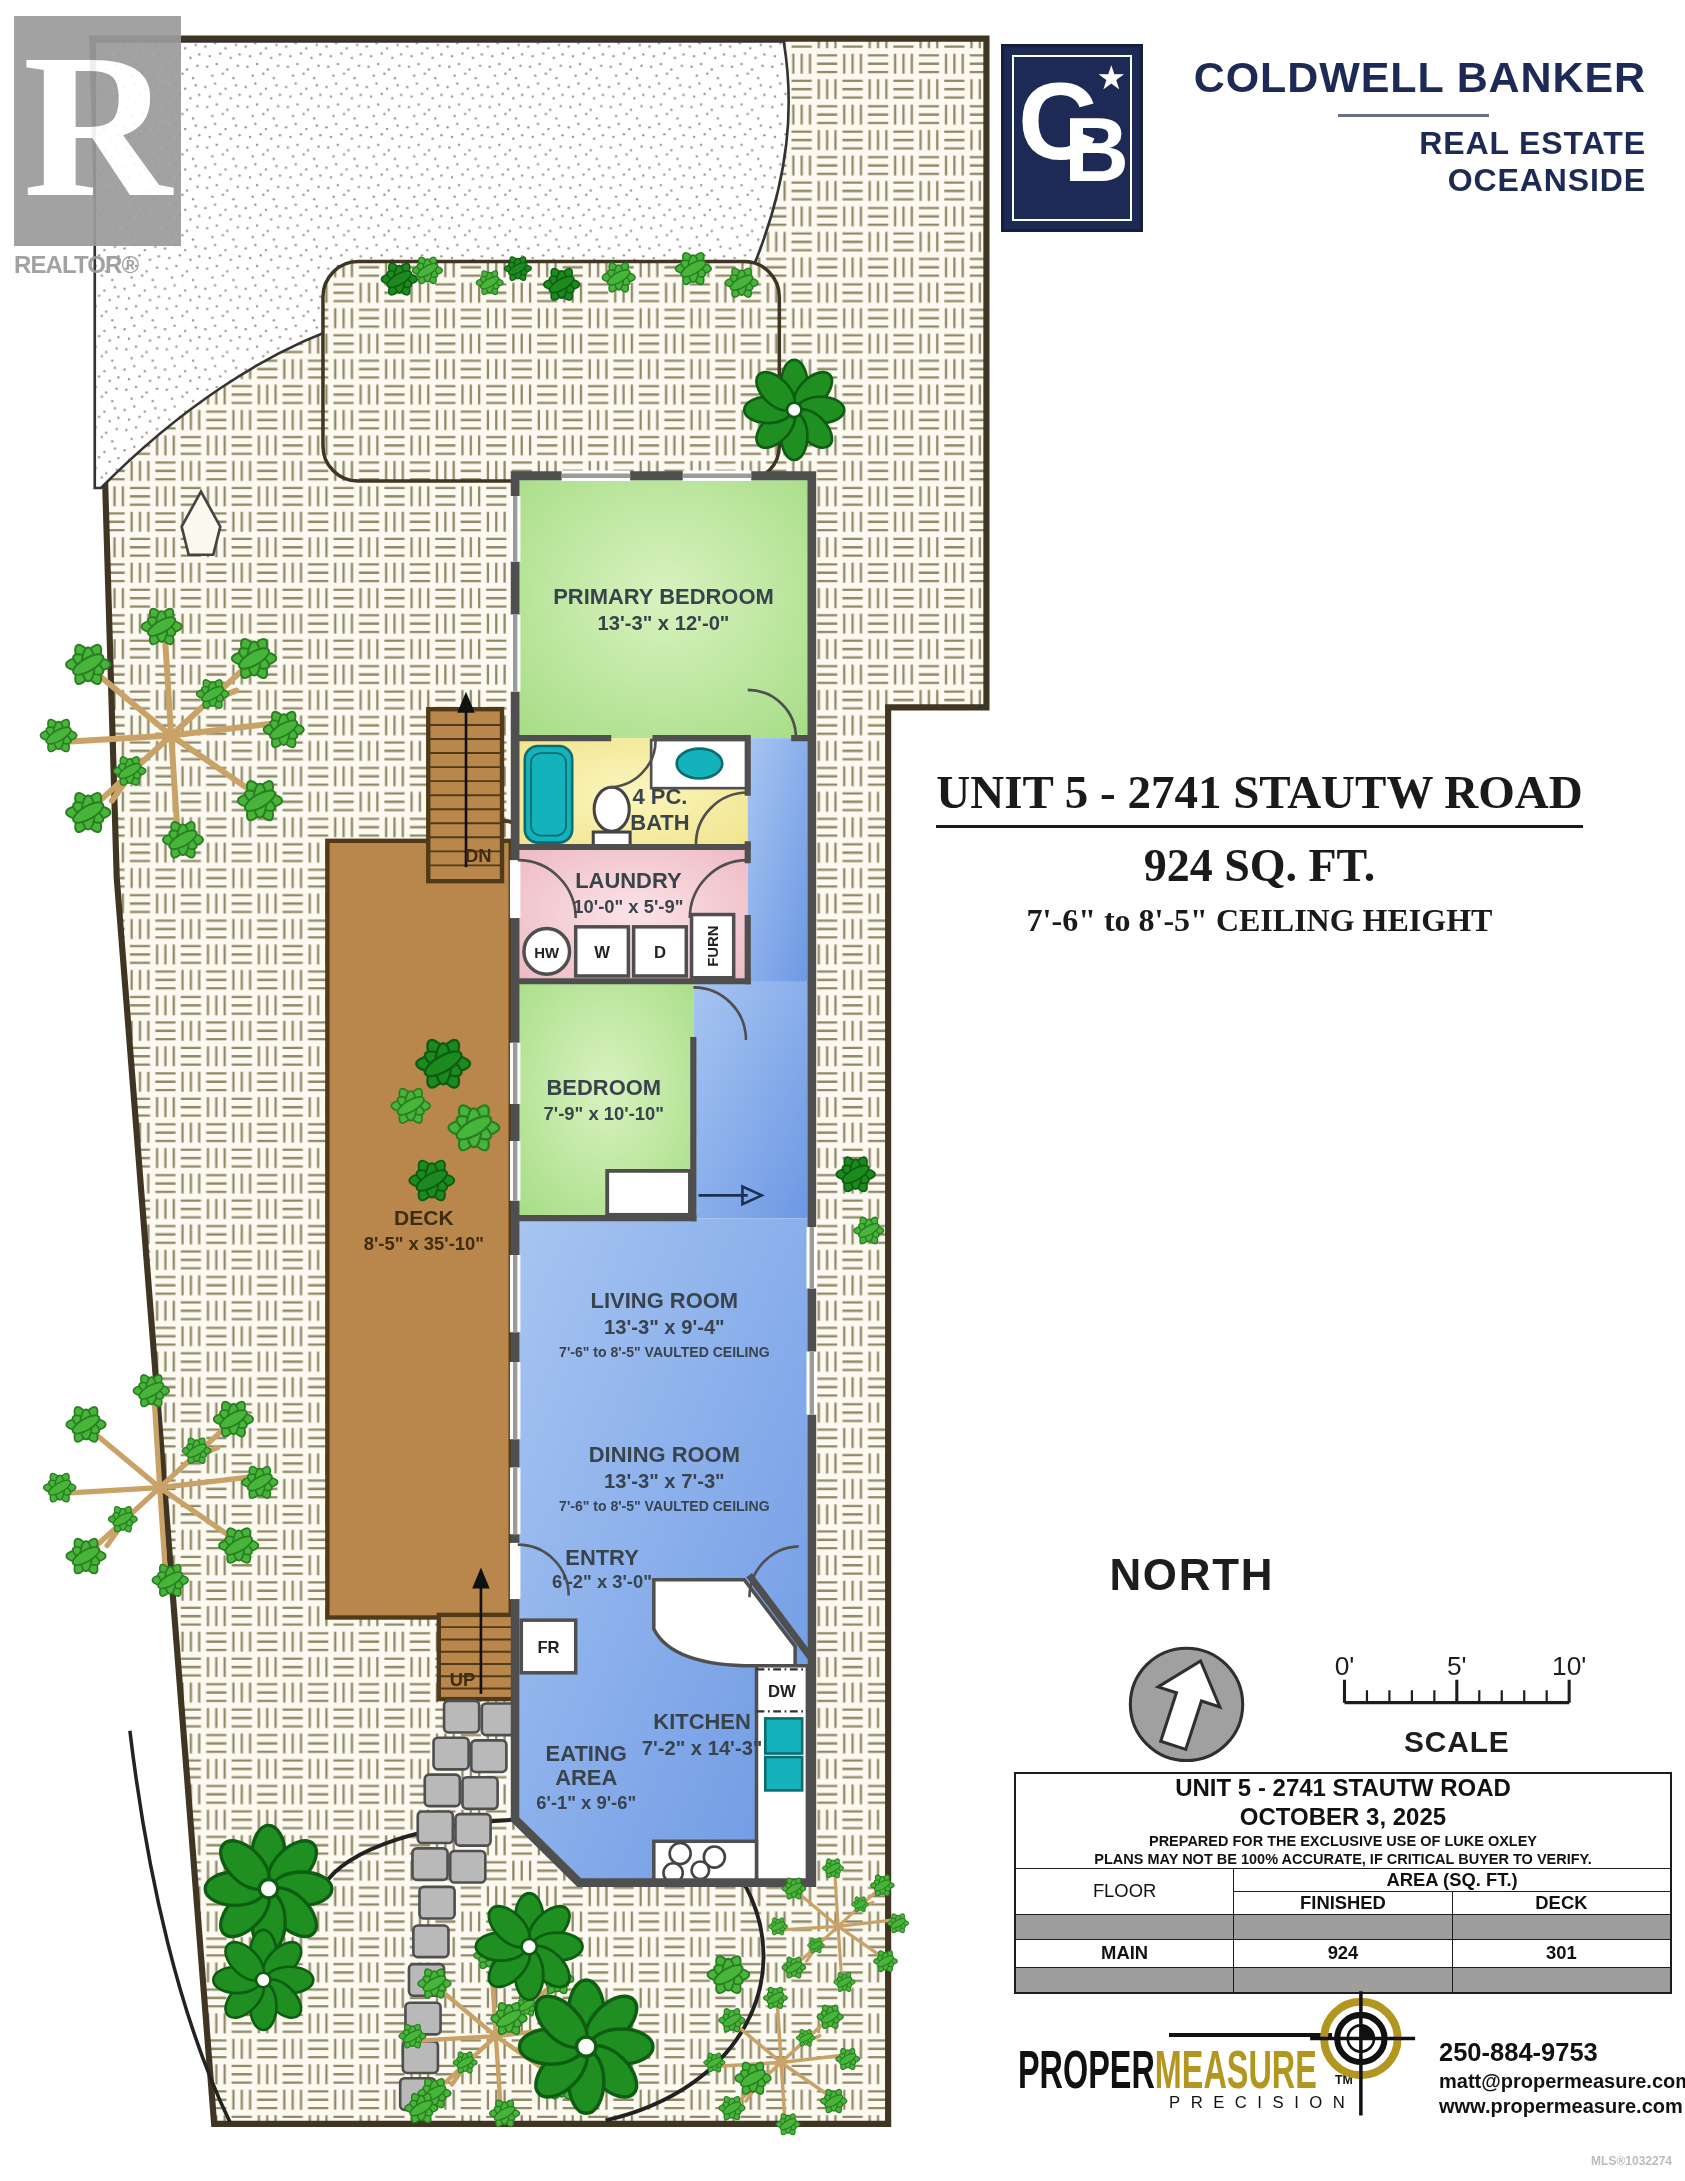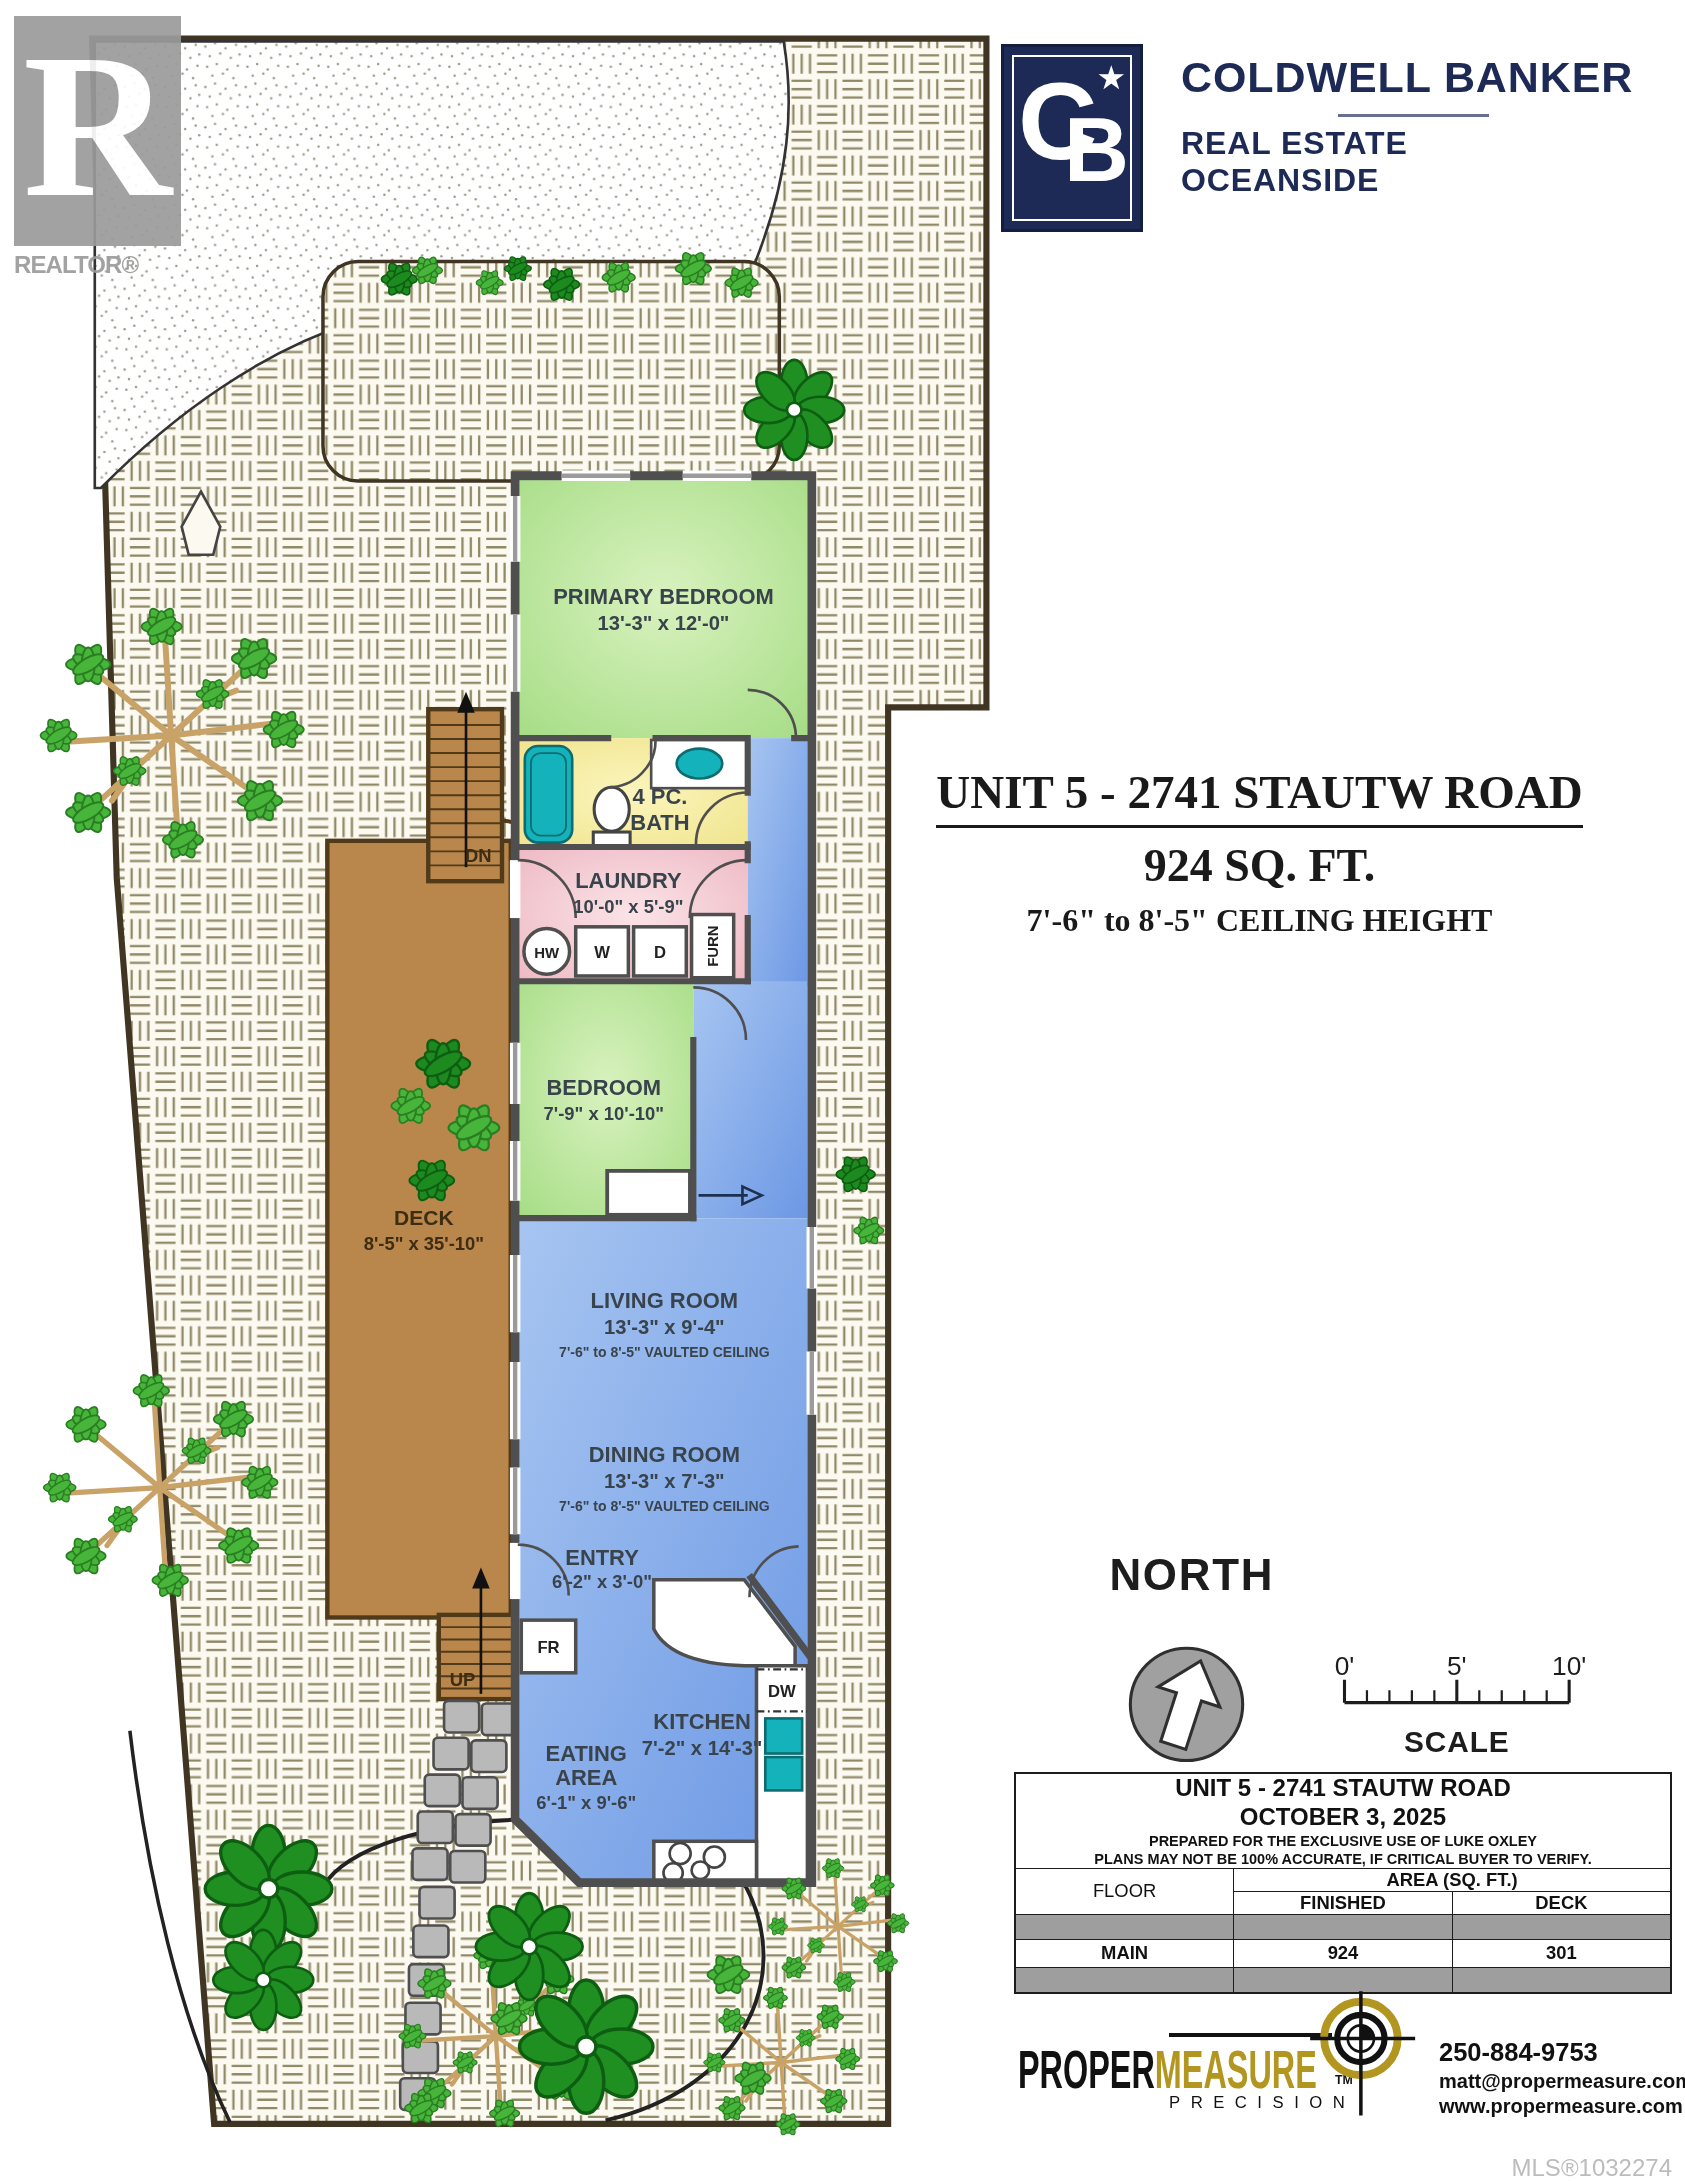--- a/index.html
+++ b/index.html
@@ -26,21 +26,21 @@
   .realtor-r{font-family:"Liberation Serif",serif;font-weight:bold;font-size:206px;color:#fff;line-height:1;margin-top:-10.5px;}
   .realtor-word{margin-top:5.3px;font-weight:bold;font-size:24px;color:#9b9b9b;letter-spacing:-0.9px;white-space:nowrap;}
 
   
   .cb{position:absolute;left:1001px;top:44px;}
   .cb-square{position:absolute;left:0;top:0;width:142px;height:188px;background:#1d2a55;border:3.5px solid #141f40;box-sizing:border-box;}
   .cb-frame{position:absolute;left:8px;top:8px;right:8px;bottom:8px;border:2.2px solid #fff;}
   .cb-c{position:absolute;left:14px;top:19.3px;font-size:110px;font-weight:bold;color:#fff;line-height:1;}
   .cb-b{position:absolute;left:60px;top:58px;font-size:90px;font-weight:bold;color:#fff;line-height:1;}
   .cb-star{position:absolute;right:14px;top:10.5px;font-size:33px;color:#fff;}
-  .cb-text{position:absolute;left:180px;top:8.8px;width:465px;text-align:left;color:#1d2a55;}
+  .cb-text{position:absolute;left:180px;top:8.8px;width:465px;text-align:right;color:#1d2a55;}
   .cb-name{font-size:43px;font-weight:bold;letter-spacing:0.9px;white-space:nowrap;}
   .cb-rule{width:151px;height:2.6px;background:#67718f;margin:12.3px auto 8.8px auto;}
   .cb-office{font-size:32px;font-weight:bold;letter-spacing:0.9px;line-height:1.15;}
 
   
   .titleblock{position:absolute;left:904px;top:765px;width:711px;text-align:center;color:#1a1a1a;
               font-family:"Liberation Serif",serif;}
   .t1{display:inline-block;font-size:47px;font-weight:bold;border-bottom:3.5px solid #1a1a1a;padding-bottom:6.1px;white-space:nowrap;}
   .t2{font-size:46px;font-weight:bold;margin-top:10.5px;}
   .t3{font-size:32px;font-weight:bold;margin-top:10.5px;white-space:nowrap;}
@@ -64,21 +64,21 @@
   .pm-word{position:absolute;left:1018px;top:2042px;white-space:nowrap;font-weight:bold;font-size:54px;line-height:1;
            transform:scale(0.60,1);transform-origin:left top;}
   .pm-p{color:#111;}
   .pm-m{color:#b3961f;}
   .pm-tm{position:absolute;left:1335px;top:2073px;font-size:12.3px;font-weight:bold;color:#111;}
   .pm-prec{position:absolute;left:1169px;top:2093px;font-size:16.7px;font-weight:normal;color:#111;letter-spacing:10.5px;white-space:nowrap;}
   .pm-target{position:absolute;left:1310px;top:1986px;}
   .pm-contact{position:absolute;left:1439px;top:2038px;color:#111;}
   .pm-phone{font-size:25.5px;font-weight:bold;}
   .pm-email,.pm-web{font-size:20px;font-weight:bold;margin-top:2.6px;}
-  .mls{position:absolute;right:13px;top:2154px;font-size:24px;font-weight:normal;color:#bcbcbc;}
+  .mls{position:absolute;right:13px;top:2154px;font-size:12px;font-weight:bold;color:#bcbcbc;}
 </style>
 </head>
 <body>
 
 <div class="page">
 
 <svg class="plan" width="1685" height="2181" viewBox="0 0 1920 2485">
   <defs>
     <pattern id="weave" width="58" height="58" patternUnits="userSpaceOnUse">
       <rect width="58" height="58" fill="#fcf9f0"></rect>

